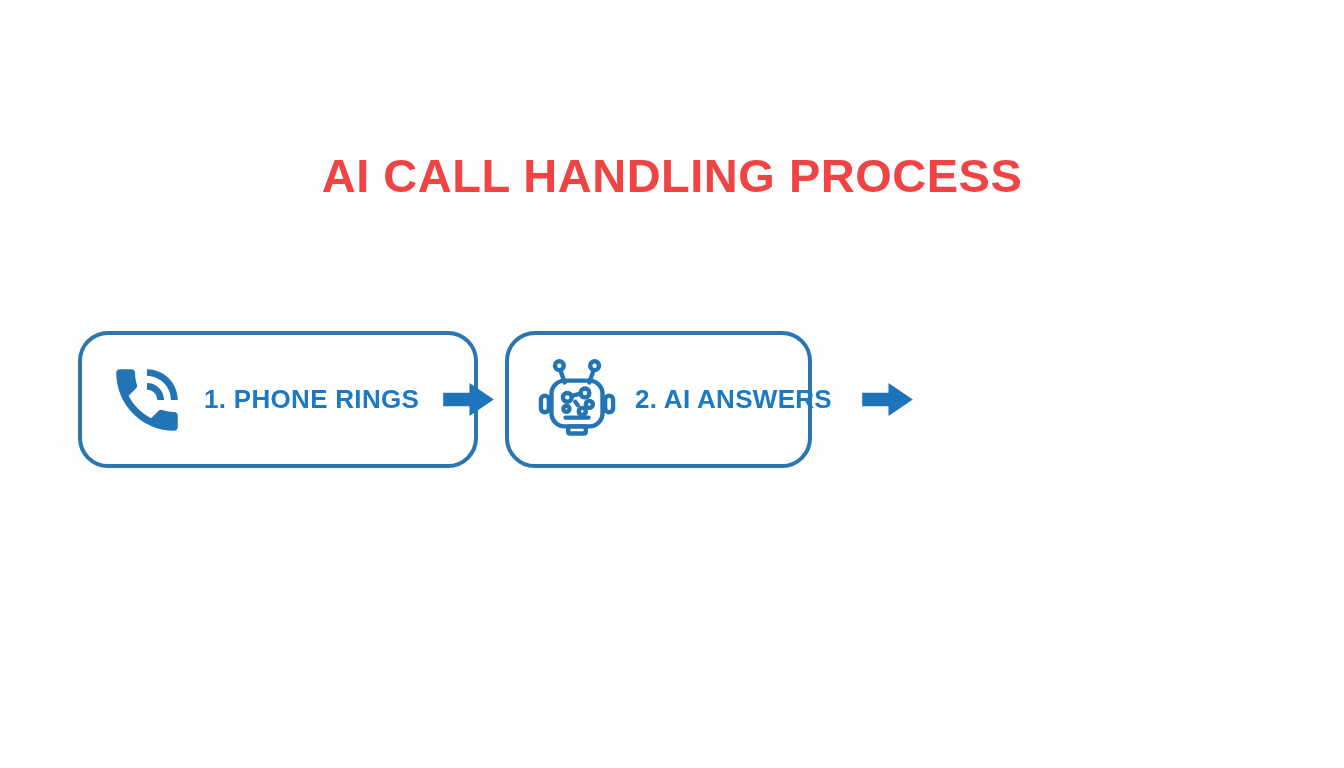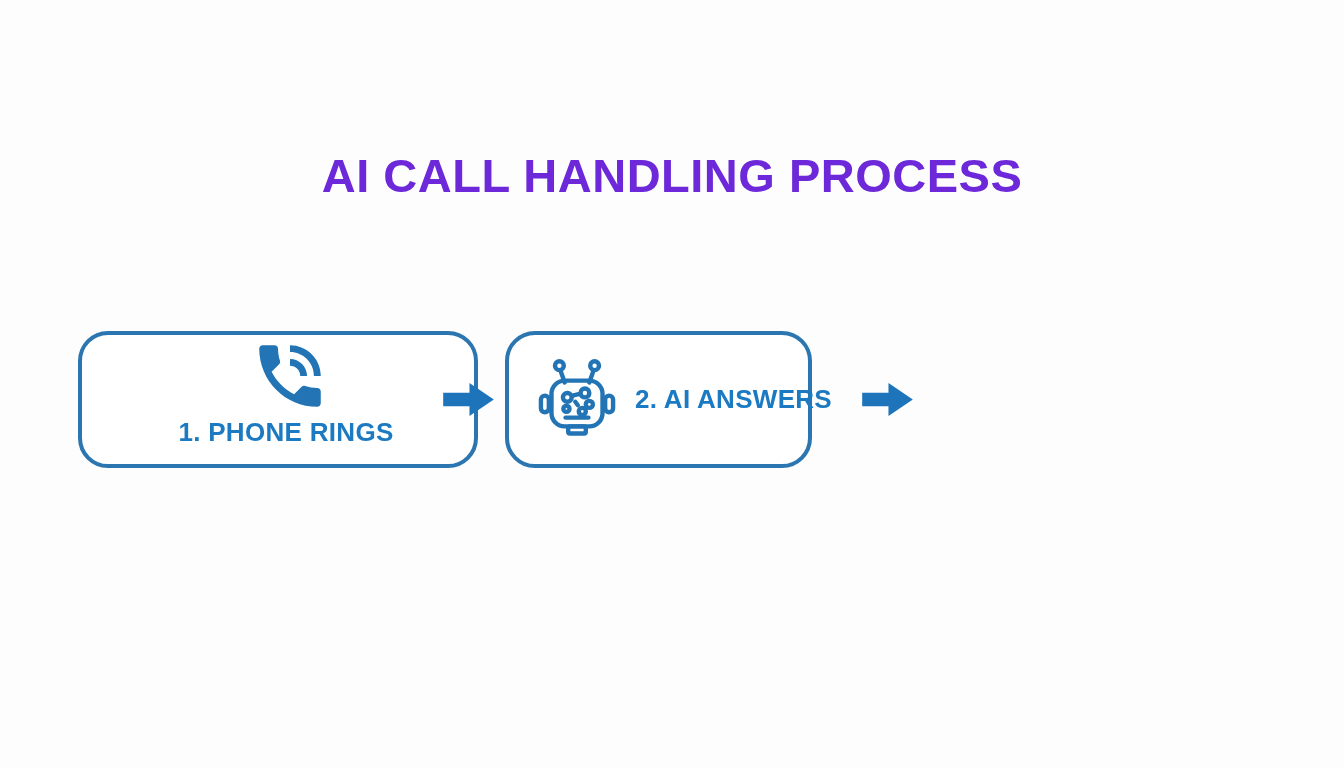--- a/index.html
+++ b/index.html
@@ -17,35 +17,35 @@
   }
   .title {
     position: absolute;
     top: 148px;
     left: 0;
     width: 100%;
     text-align: center;
     font-size: 47px;
     font-weight: 700;
     letter-spacing: 0.5px;
-    color: #6d28d9;
+    color: #ef4444;
     margin: 0;
   }
   .step-box {
     position: absolute;
     top: 331px;
     height: 137px;
     box-sizing: border-box;
     border: 4px solid #2b76b0;
     border-radius: 30px;
     background: #ffffff;
     display: flex;
     align-items: center;
   }
-  .box-1 { left: 78px;  width: 400px; flex-direction: column; }
+  .box-1 { left: 78px;  width: 400px; }
   .box-2 { left: 505px; width: 307px; }
   .box-3 { left: 928px; width: 344px; }
 
   .step-icon {
     flex: 0 0 auto;
     display: block;
   }
   .box-1 .step-icon { width: 82px; height: 82px; margin-left: 24px; }
   .box-2 .step-icon { width: 88px; height: 92px; margin-left: 24px; }
   .box-3 .step-icon { width: 78px; height: 78px; margin-left: 16px; }

